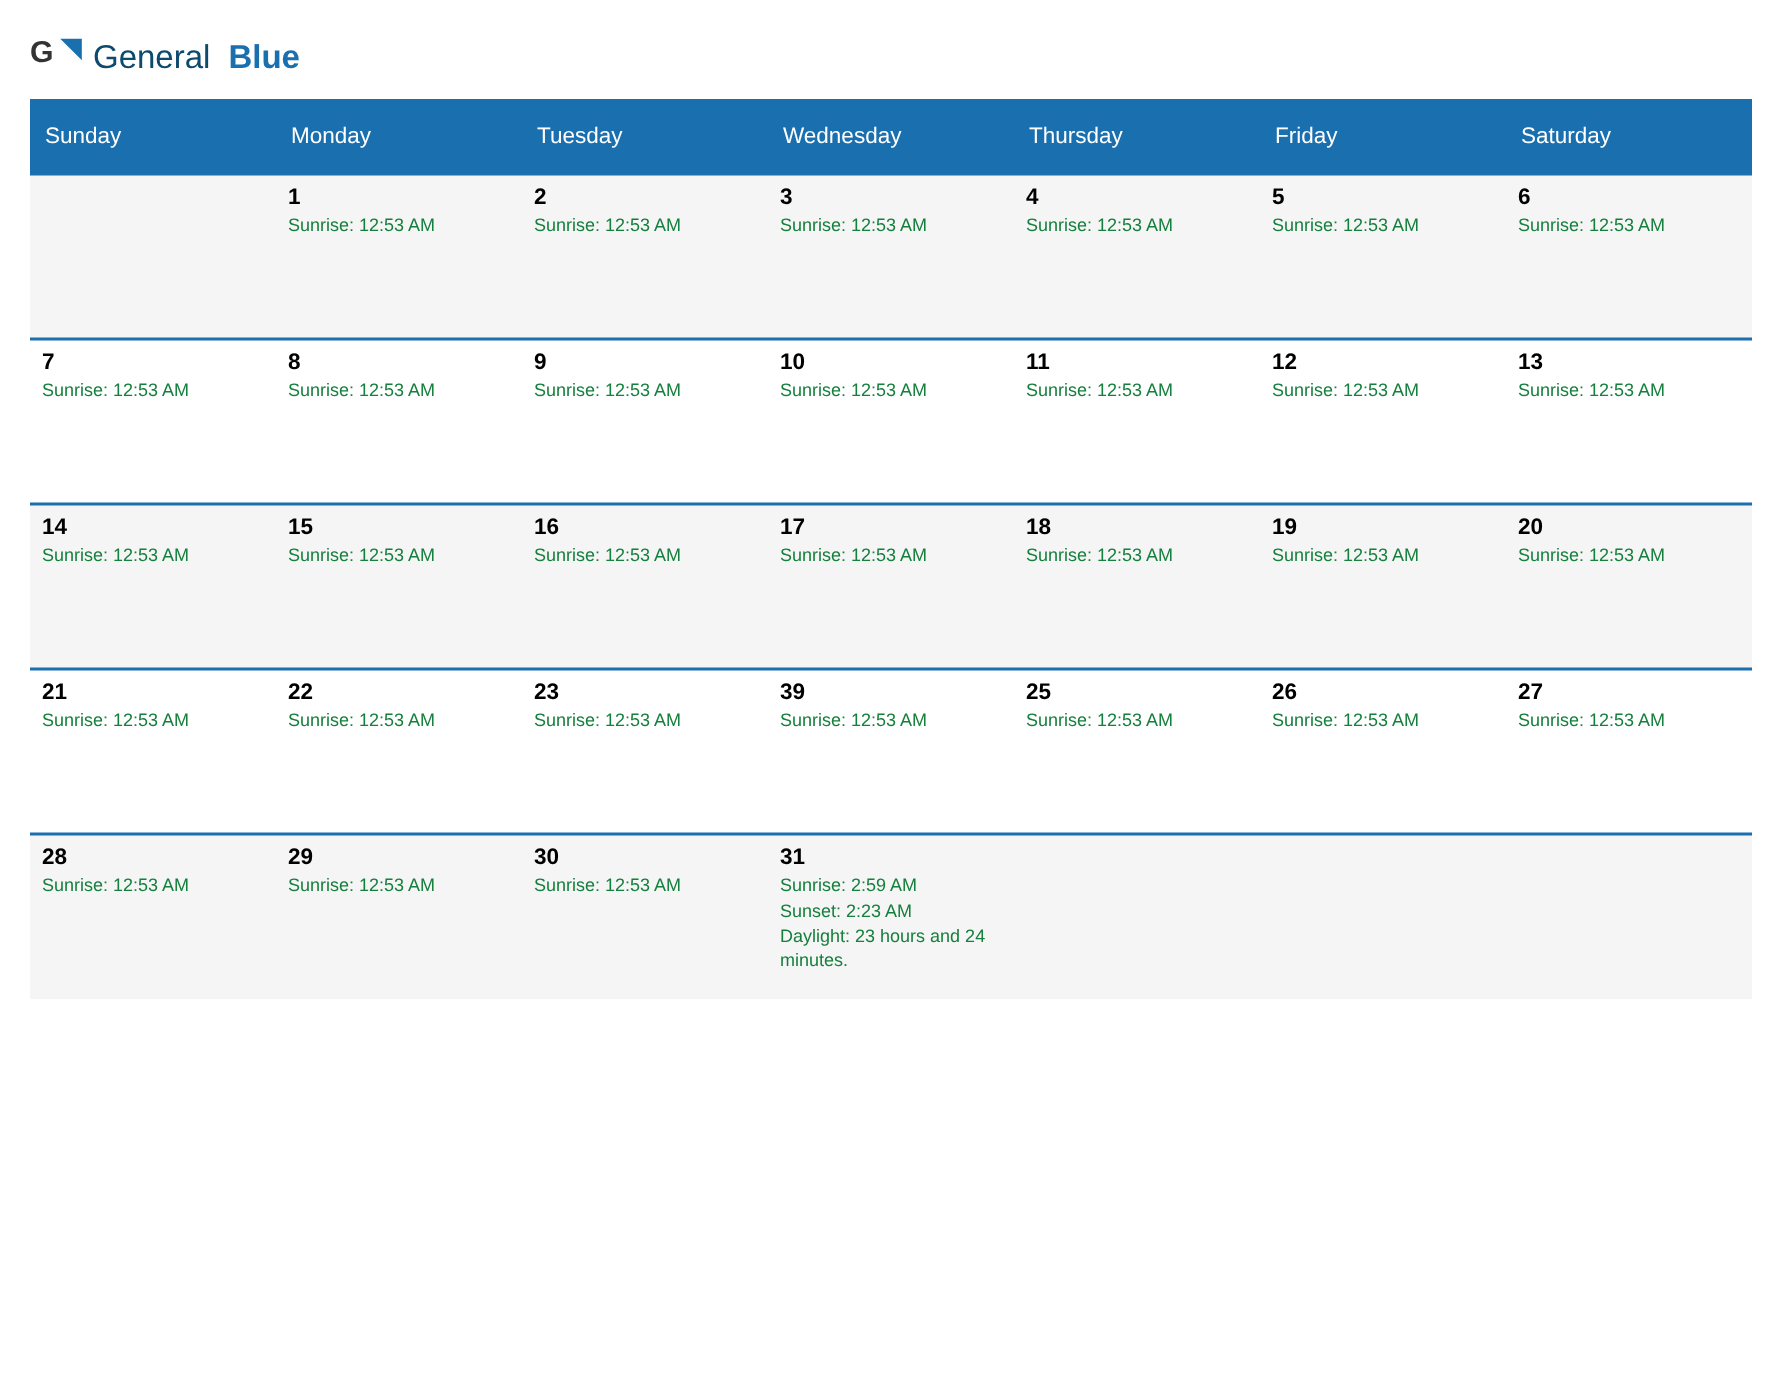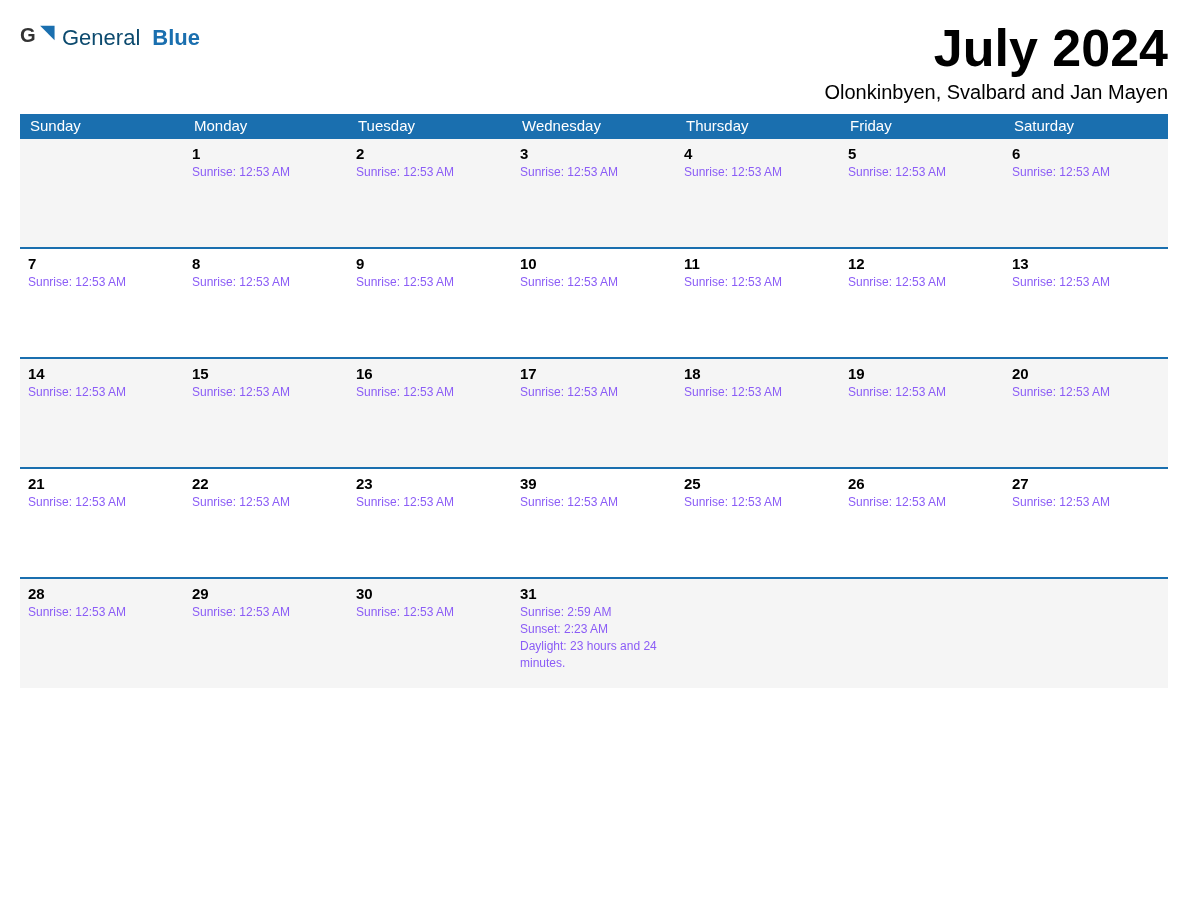--- a/index.html
+++ b/index.html
@@ -52,21 +52,21 @@
     }
     .calendar {
       width: 100%;
       border-collapse: collapse;
       margin-top: 8px;
     }
     .calendar thead th {
       background-color: #1a6faf;
       color: #fff;
       text-align: left;
-      padding: 3px 10px;
+      padding: 16px 10px;
       font-size: 15px;
       font-weight: normal;
       border: none;
     }
     .calendar tbody tr {
       border-top: 2px solid #1a6faf;
     }
     .calendar tbody td {
       vertical-align: top;
       padding: 6px 8px;
@@ -84,44 +84,40 @@
     }
     .day-number {
       font-size: 15px;
       font-weight: bold;
       color: #000;
       display: block;
       margin-bottom: 2px;
     }
     .day-info {
       font-size: 12px;
-      color: #8b5cf6;
+      color: #15803d;
       line-height: 1.4;
     }
     .empty-cell {
       background: #f5f5f5;
     }
   </style>
 </head>
 <body>
 
 <div class="header">
   <div class="logo">
     <svg class="logo-icon" viewBox="0 0 50 50">
       <text y="30" font-size="28" font-weight="bold" fill="#333">G</text>
       <polygon points="28,8 48,8 48,28" fill="#1a6faf"></polygon>
     </svg>
     <div>
       <span class="logo-text-general">General</span><span class="logo-text-blue">Blue</span>
     </div>
   </div>
-  <div class="title-block">
-    <div class="month-title">July 2024</div>
-    <div class="location-title">Olonkinbyen, Svalbard and Jan Mayen</div>
-  </div>
 </div>
 
 <table class="calendar">
   <thead>
     <tr>
     <th>Sunday</th>
         <th>Monday</th>
         <th>Tuesday</th>
         <th>Wednesday</th>
         <th>Thursday</th>

